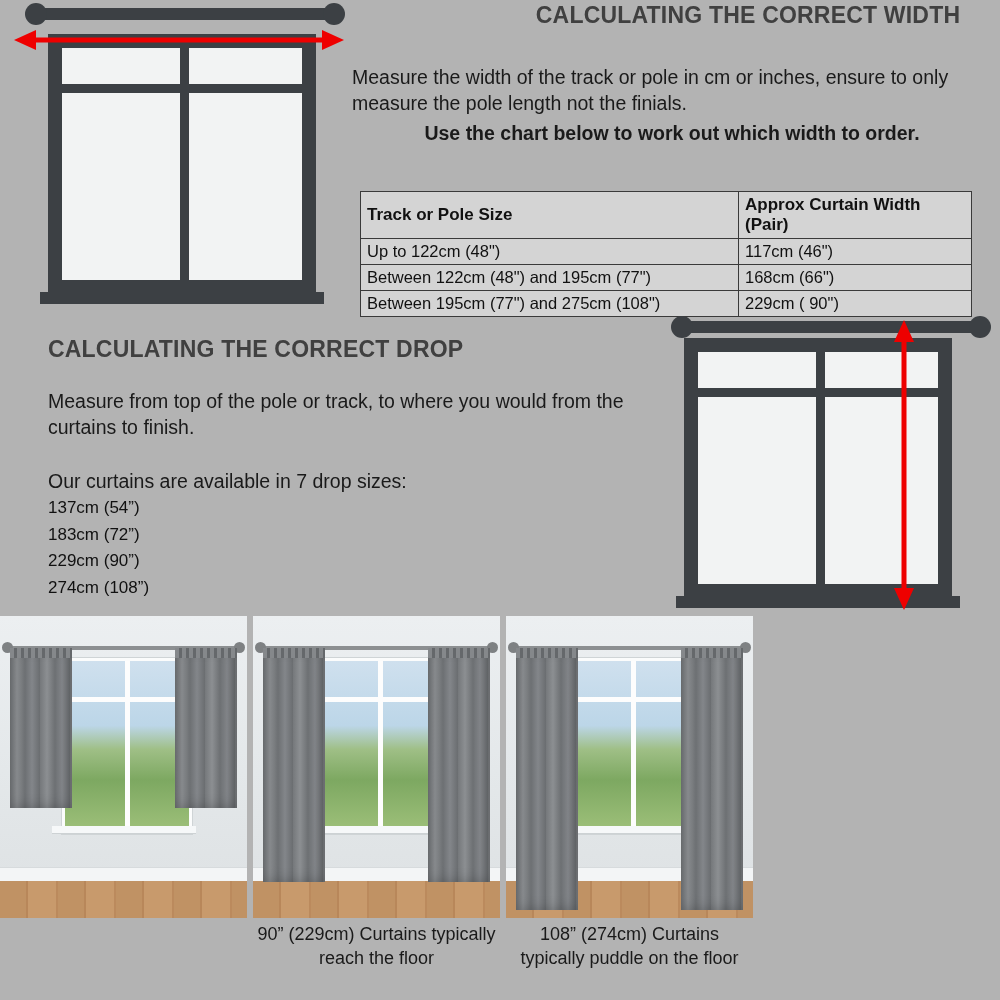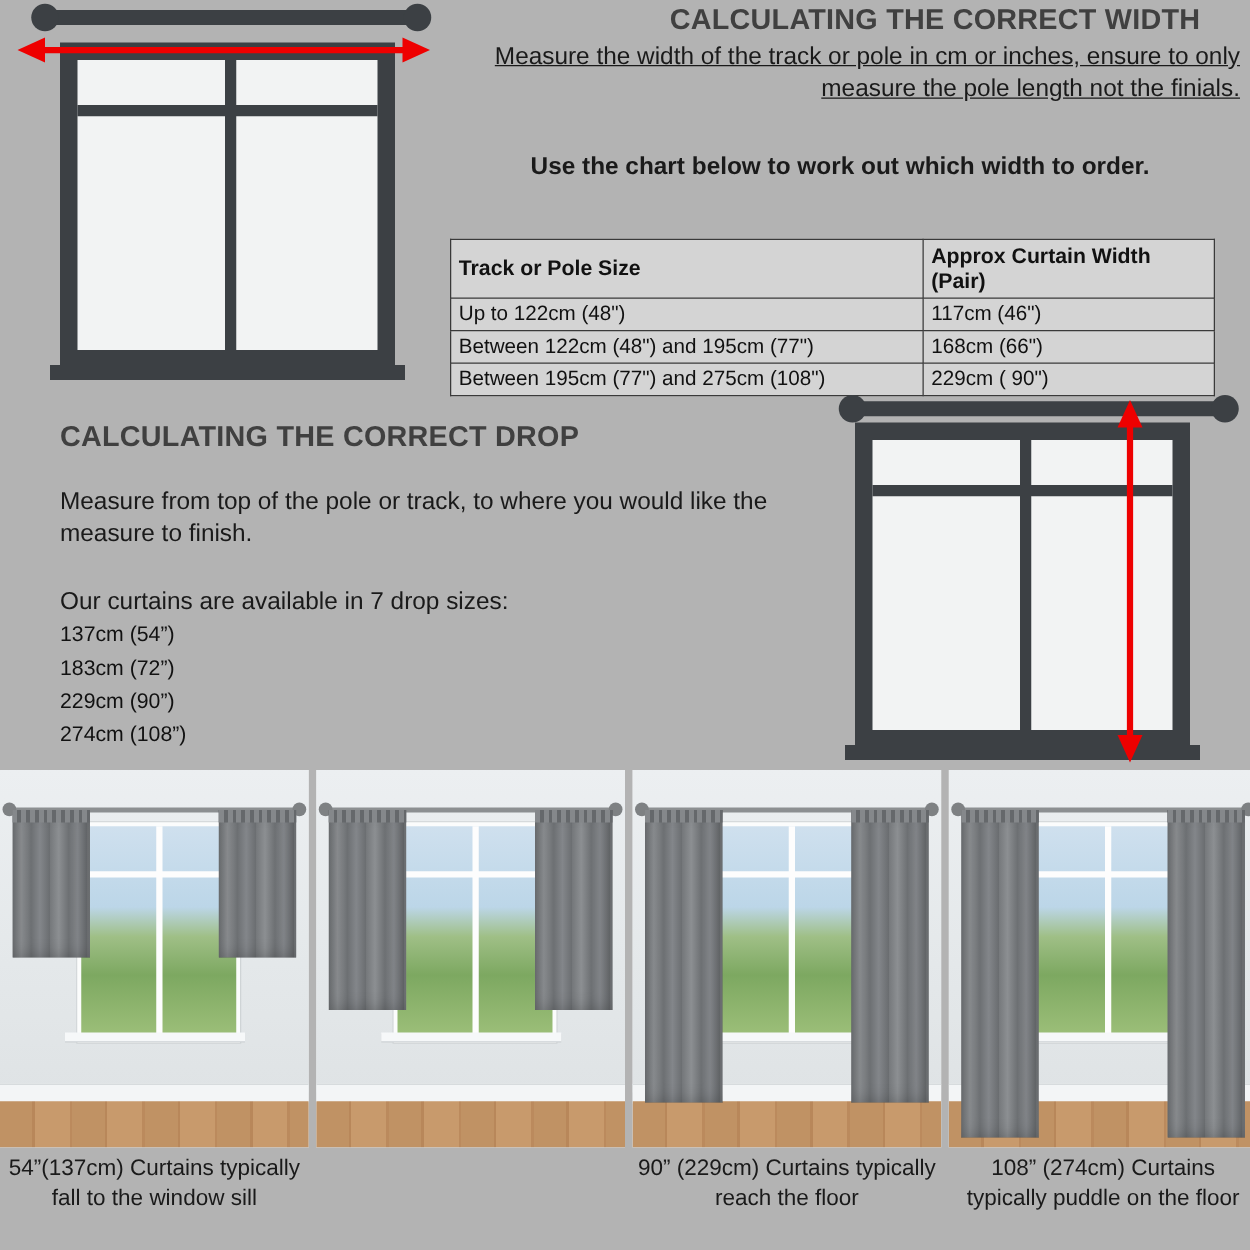--- a/index.html
+++ b/index.html
@@ -38,24 +38,23 @@
   .width-title {
     position: absolute;
     left: 498px;
     top: 2px;
     width: 500px;
     text-align: center;
   }
   .width-p1 {
     position: absolute;
     left: 352px;
-    top: 32px;
+    top: 64px;
     width: 640px;
-    text-align: right;
-    text-decoration: underline;
+    text-align: left;
   }
   .width-p2 {
     position: absolute;
     left: 352px;
     top: 120px;
     width: 640px;
     text-align: center;
     font-weight: bold;
   }
 
@@ -264,21 +263,21 @@
         <td>168cm (66")</td>
       </tr>
       <tr>
         <td>Between 195cm (77") and 275cm (108")</td>
         <td>229cm ( 90")</td>
       </tr>
     </tbody>
   </table>
 
   <div class="heading drop-title">CALCULATING THE CORRECT DROP</div>
-  <div class="para drop-p1">Measure from top of the pole or track, to where you would like the measure to finish.</div>
+  <div class="para drop-p1">Measure from top of the pole or track, to where you would from the curtains to finish.</div>
   <div class="para drop-p2">Our curtains are available in 7 drop sizes:</div>
   <div class="drop-sizes">
     <div>137cm (54”)</div>
     <div>183cm (72”)</div>
     <div>229cm (90”)</div>
     <div>274cm (108”)</div>
   </div>
 
   <div class="window-wrap" style="left:648px; top:314px; width:352px; height:302px;">
     <svg width="352" height="302" viewBox="0 0 352 302">
@@ -293,39 +292,20 @@
       <g>
         <line x1="256" y1="22" x2="256" y2="278" stroke="#ee0000" stroke-width="5"></line>
         <polygon points="256,6 246,28 266,28" fill="#ee0000"></polygon>
         <polygon points="256,296 246,274 266,274" fill="#ee0000"></polygon>
       </g>
     </svg>
   </div>
 
   <div class="photos">
 
-    <div class="photo-cell">
-      <div class="photo">
-        <div class="wall"></div>
-        <div class="win-frame">
-          <div class="win-glass"></div>
-          <div class="win-bar-v"></div>
-          <div class="win-bar-h"></div>
-        </div>
-        <div class="win-sill"></div>
-        <div class="skirt"></div>
-        <div class="floor"></div>
-        <div class="pole"></div>
-        <div class="pole-end l"></div>
-        <div class="pole-end r"></div>
-        <div class="curtain left" style="height:118px;"></div>
-        <div class="curtain right" style="height:118px;"></div>
-      </div>
-      <div class="caption">54”(137cm) Curtains typically fall to the window sill</div>
-    </div>
 
     <div class="photo-cell">
       <div class="photo">
         <div class="wall"></div>
         <div class="win-frame">
           <div class="win-glass"></div>
           <div class="win-bar-v"></div>
           <div class="win-bar-h"></div>
         </div>
         <div class="win-sill"></div>

